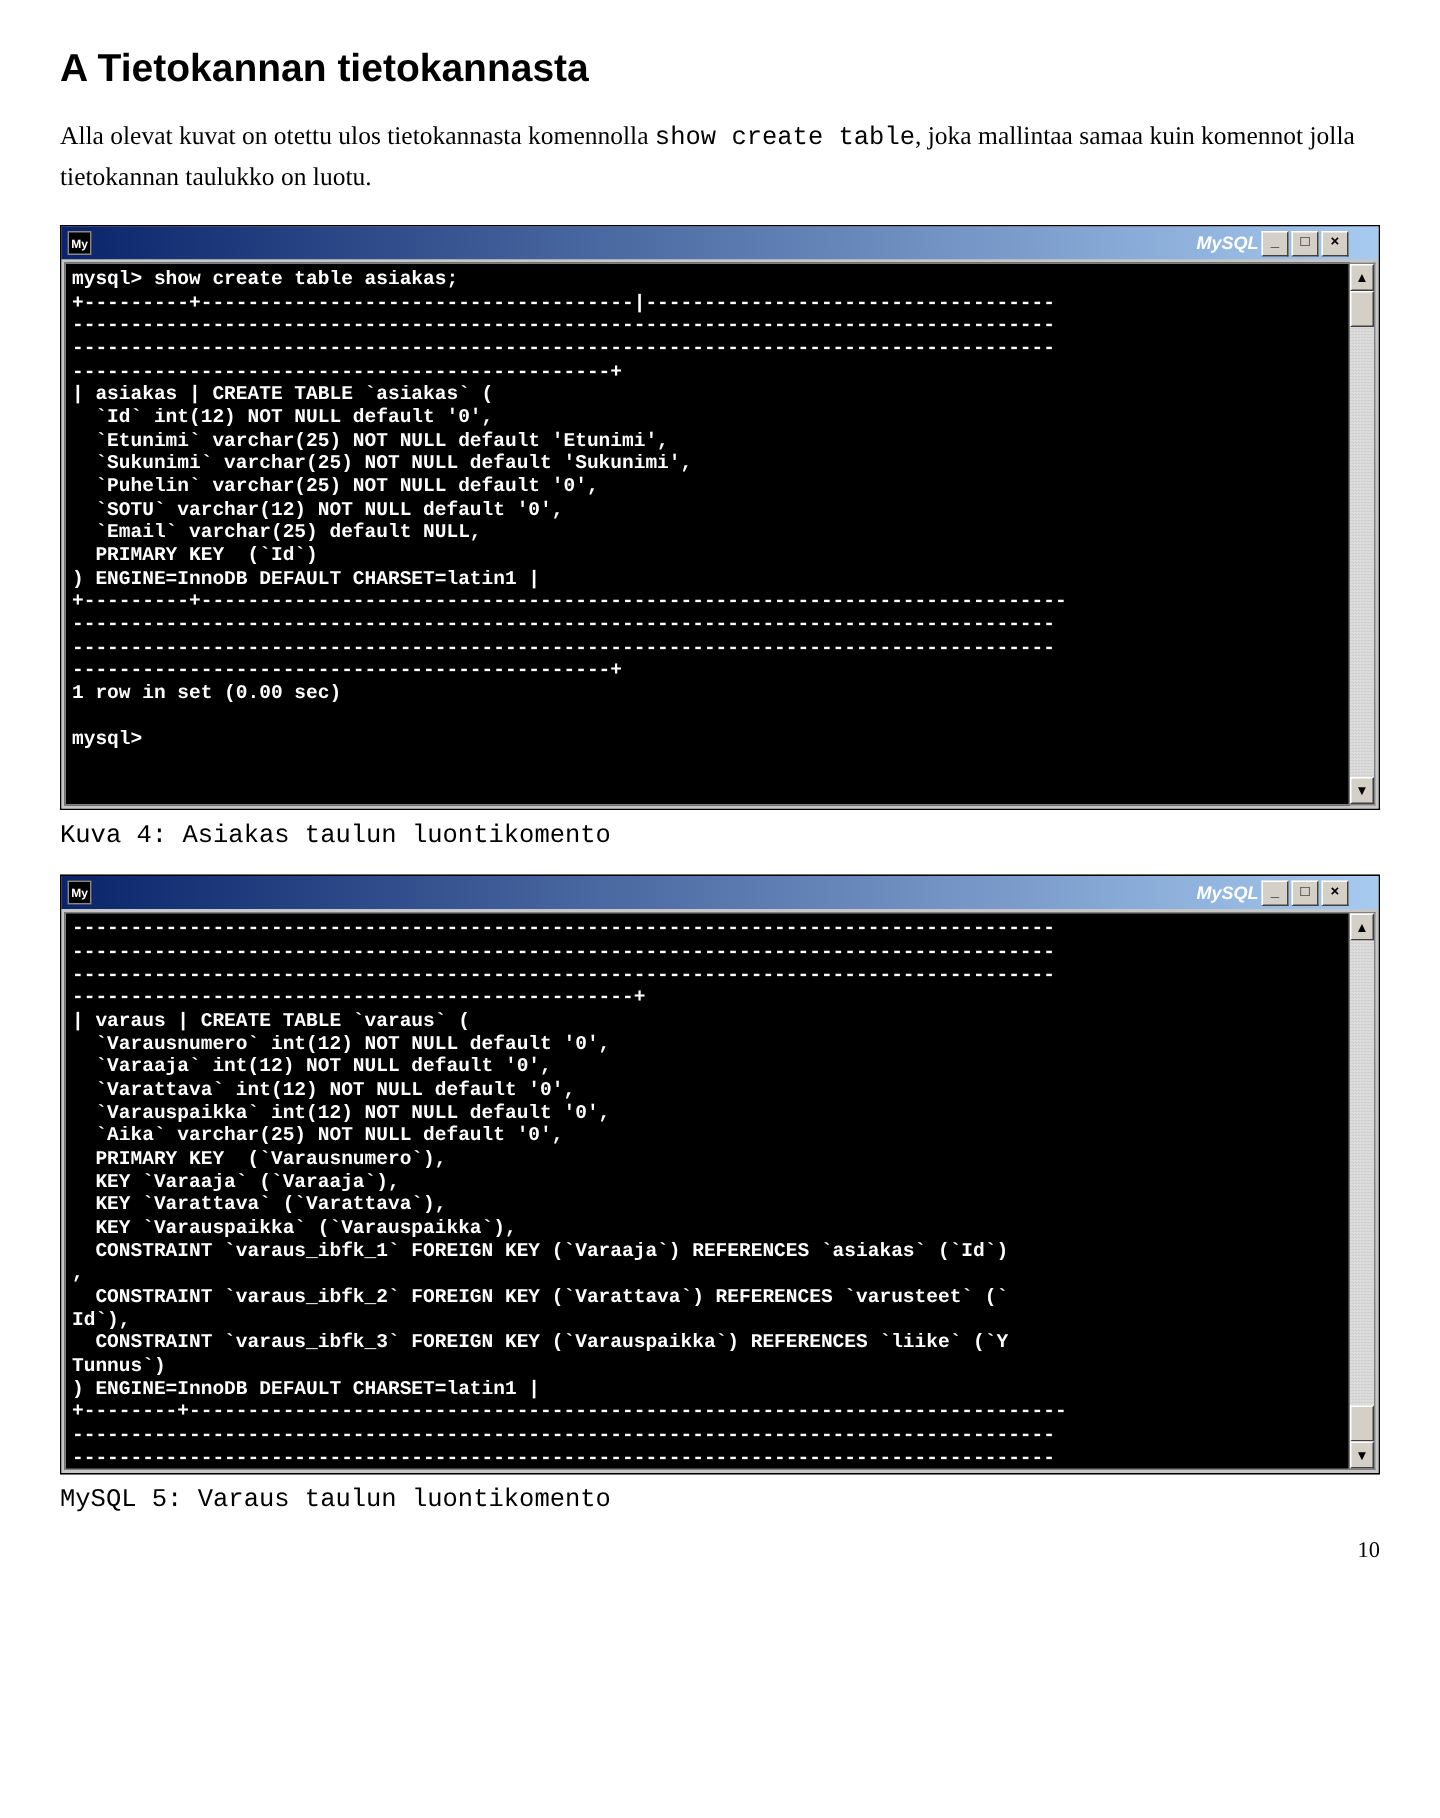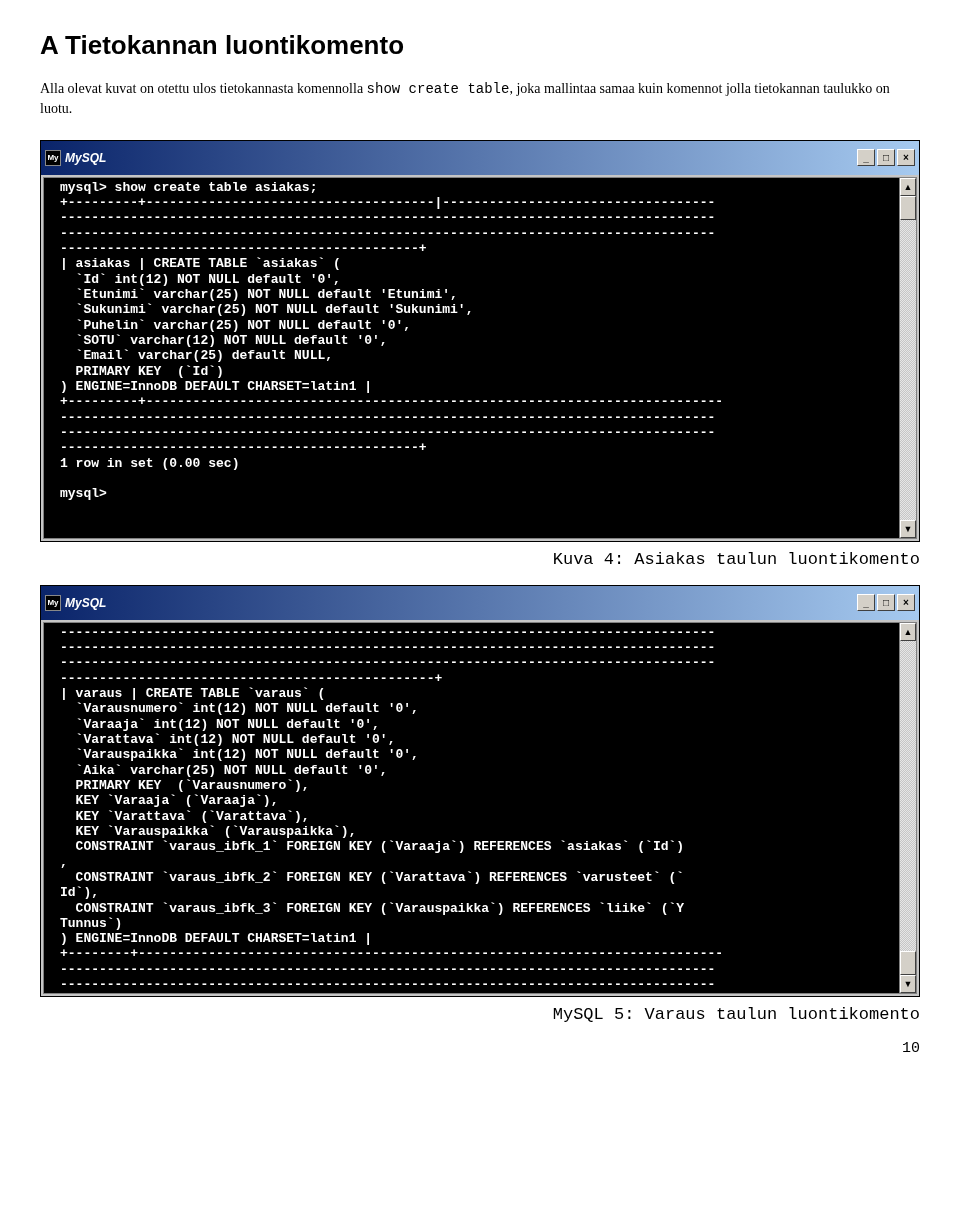--- a/index.html
+++ b/index.html
@@ -11,56 +11,56 @@
     background: #fff;
     width: 880px;
   }
   h1 {
     font-family: Arial, Helvetica, sans-serif;
     font-weight: bold;
     font-size: 26px;
     margin: 0 0 18px 0;
   }
   .intro {
-    font-size: 14px;
+    font-size: 17px;
     line-height: 1.45;
     margin-bottom: 20px;
   }
   .intro .mono {
     font-family: "Courier New", Courier, monospace;
   }
   .caption {
     font-family: "Courier New", Courier, monospace;
     font-size: 17px;
-    text-align: right;
+    text-align: left;
     margin: 8px 0 16px 0;
   }
   .page-number {
     text-align: right;
     font-size: 15px;
     margin-top: 8px;
-    font-family: Liberation Mono, monospace;
   }
 
   
   .win {
     border: 1px solid #000;
     background: #c6c6c6;
     margin-bottom: 4px;
   }
   .titlebar {
     display: flex;
     align-items: center;
-    height: 34px;
+    height: 22px;
     background: linear-gradient(to right, #0a246a, #a6caf0);
     color: #fff;
     font-family: Tahoma, Arial, sans-serif;
     font-size: 12px;
     font-weight: bold;
-    padding: 0 4px 0 4px;
+    padding: 0 20px 0 4px;
+    text-align: right;
   }
   .titlebar .appicon {
     width: 14px;
     height: 14px;
     background: #000;
     color: #fff;
     font-size: 8px;
     font-family: Tahoma, Arial, sans-serif;
     display: inline-flex;
     align-items: center;
@@ -97,21 +97,21 @@
   .term {
     flex: 1 1 auto;
     background: #000;
     color: #fff;
     font-family: "Courier New", Courier, monospace;
     font-size: 13px;
     font-weight: bold;
     line-height: 1.18;
     white-space: pre;
     overflow: hidden;
-    padding: 2px 16px;
+    padding: 2px 4px;
     border: 1px solid #808080;
   }
   .scrollbar {
     width: 16px;
     display: flex;
     flex-direction: column;
     background: #e6e6e6;
     border: 1px solid #808080;
     border-left: none;
   }
@@ -137,21 +137,21 @@
   .scrollbar .track {
     flex: 1 1 auto;
     background: repeating-conic-gradient(#c6c6c6 0 25%, #e6e6e6 0 50%) 50% / 2px 2px;
   }
   .term1 { height: 356px; }
   .term2 { height: 366px; }
 </style>
 </head>
 <body>
 
-<h1>A Tietokannan luontikomento</h1>
+<h1>A Tietokannan tietokannasta</h1>
 
 <p class="intro">
   <span>Alla olevat kuvat on otettu ulos tietokannasta komennolla </span><span class="mono">show create table</span><span>, joka mallintaa samaa kuin komennot jolla tietokannan taulukko on luotu.</span>
 </p>
 
 <div class="win">
   <div class="titlebar">
     <span class="appicon">My</span>
     <span class="title-text">MySQL</span>
     <span class="winbtn">_</span>

